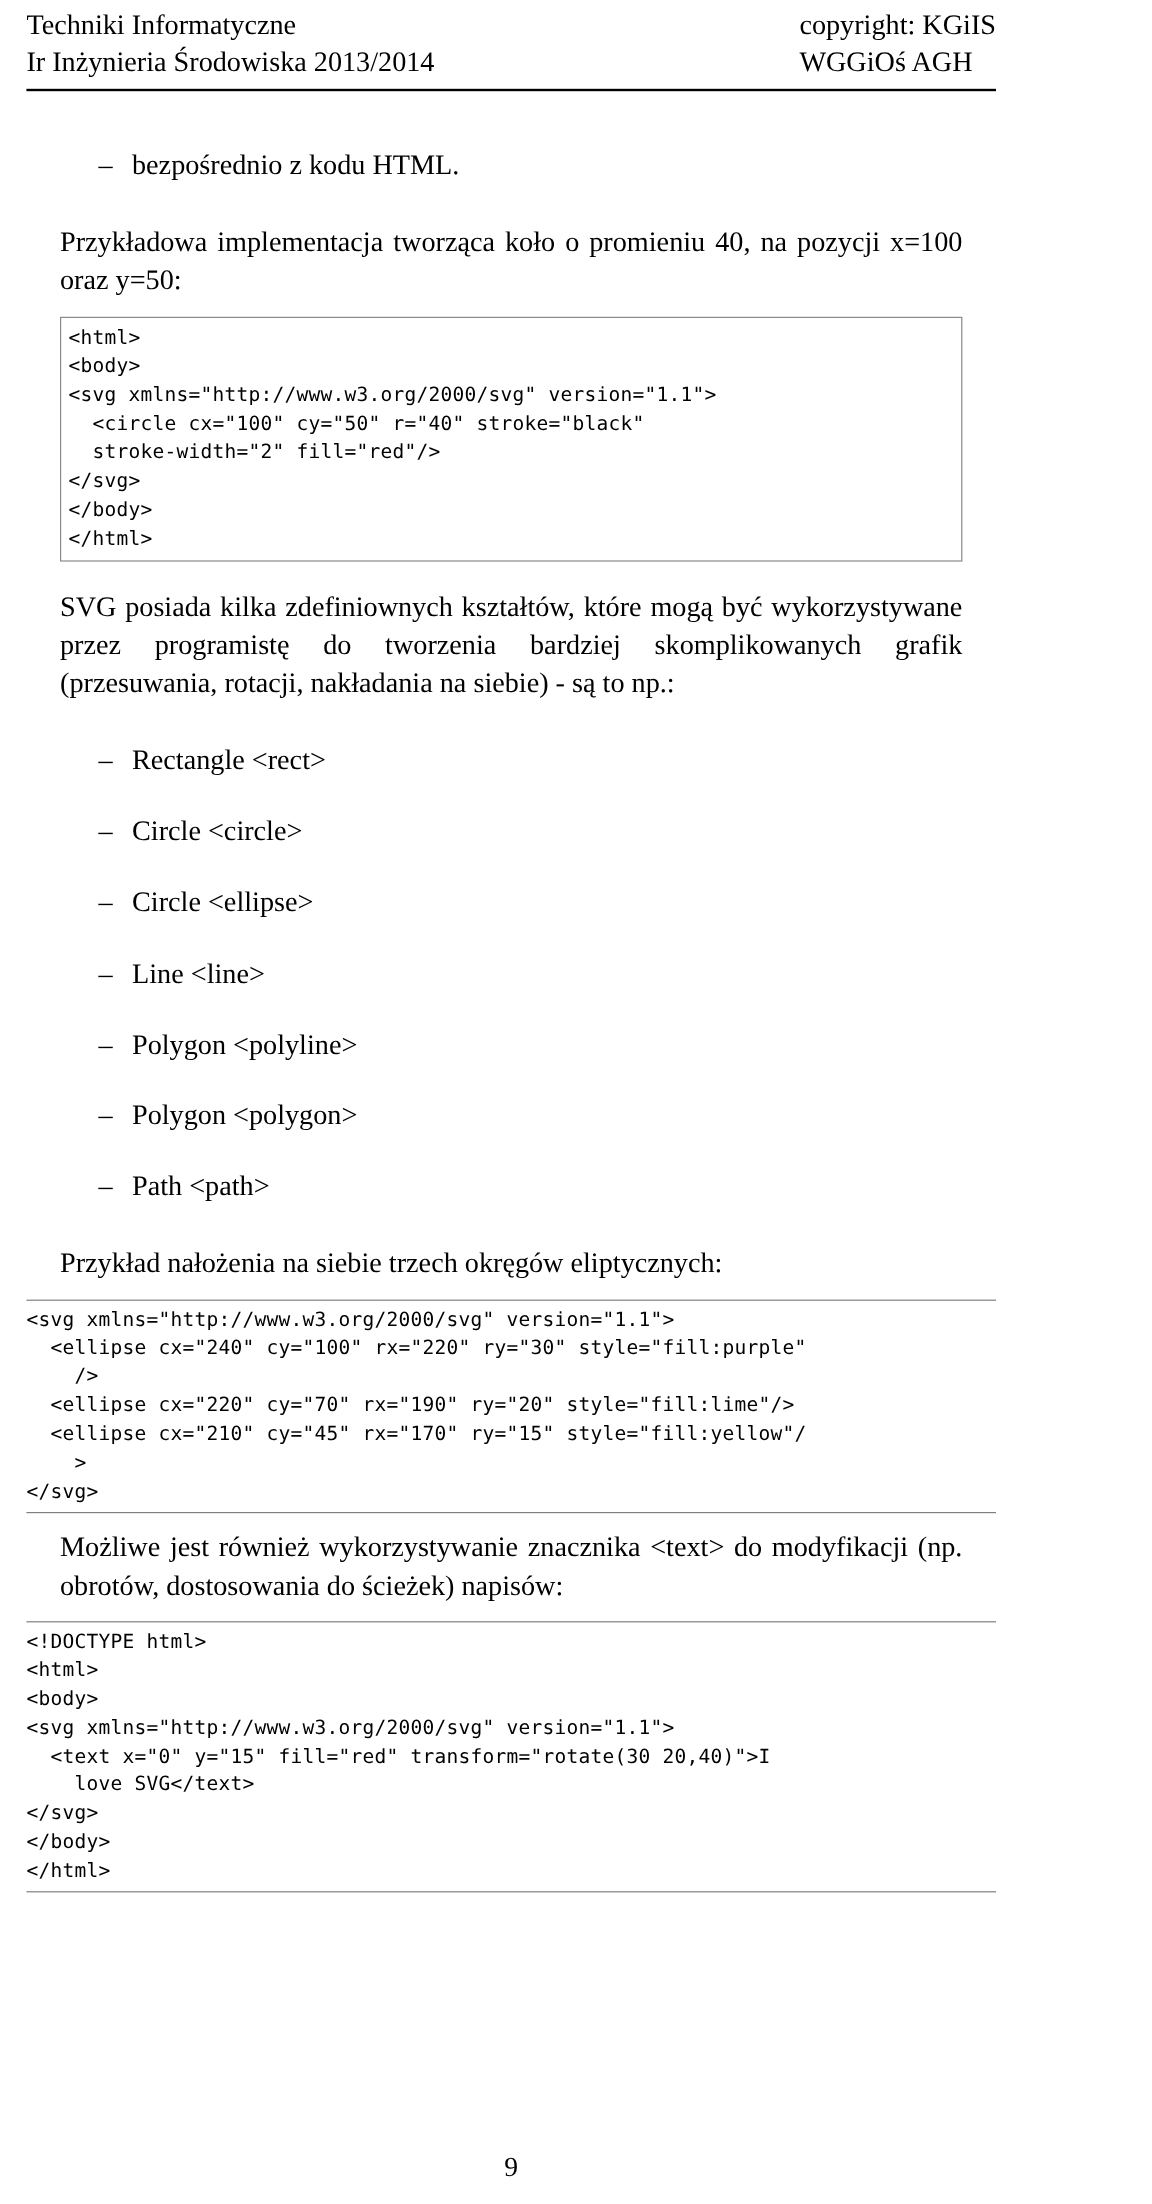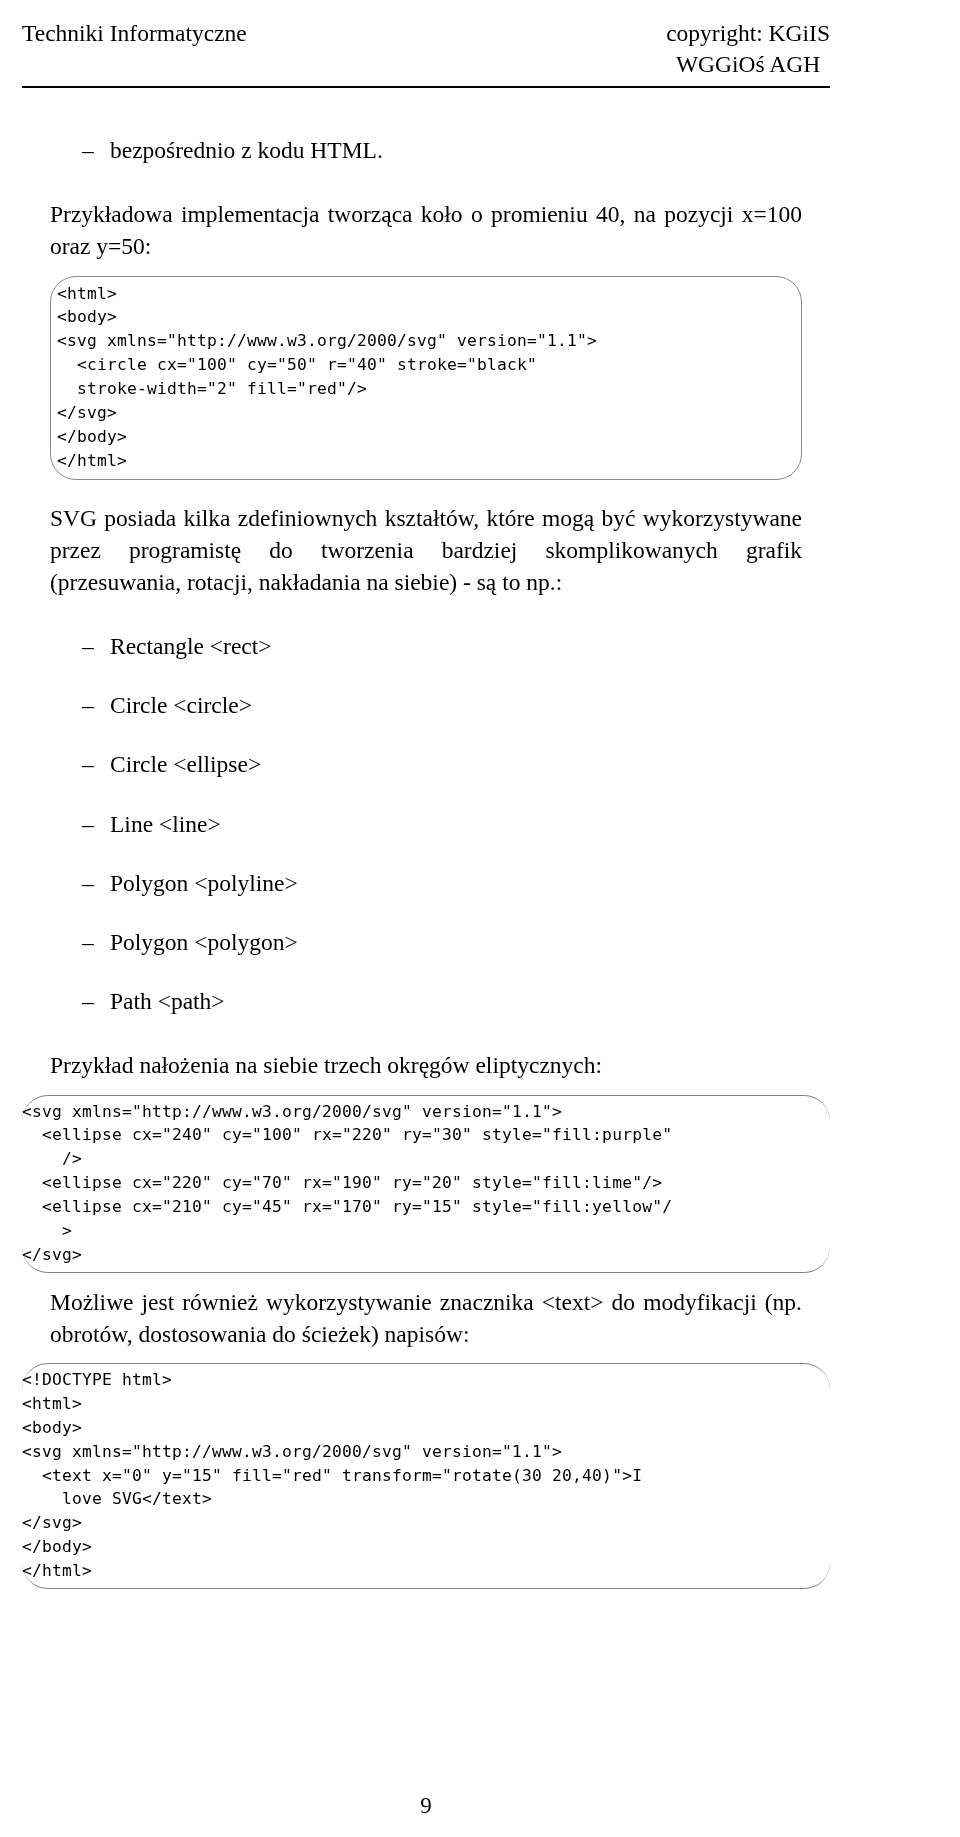--- a/index.html
+++ b/index.html
@@ -13,34 +13,34 @@
     position: relative;
     font-family: "Liberation Serif", "DejaVu Serif", serif;
     color: #000000;
     overflow: hidden;
   }
   .page {
     position: relative;
     width: 852px;
     height: 1837px;
     box-sizing: border-box;
-    padding: 12px 22px;
+    padding: 0 22px;
   }
 
   
   .header {
     display: flex;
     justify-content: space-between;
     align-items: flex-start;
     font-size: 23.5px;
     line-height: 1.34;
     padding-top: 6px;
   }
   .header-col-left { text-align: left; }
-  .header-col-right { text-align: center; }
+  .header-col-right { text-align: left; }
   .header-rule {
     border-bottom: 2.2px solid #000;
     margin-top: 5px;
   }
 
   
   .body-area {
     padding: 0 28px;
   }
   p.para {
@@ -81,21 +81,20 @@
   .code-block {
     font-family: "DejaVu Sans Mono", "Liberation Mono", monospace;
     font-size: 16.3px;
     line-height: 1.465;
     white-space: pre;
     border-top: 1.6px solid #808080;
     border-bottom: 1.6px solid #808080;
     padding: 4px 0 5px 0;
     margin: 0;
     letter-spacing: 0.2px;
-    border-radius: 26px;
   }
   .code-block.framed {
     border: 1.6px solid #8a8a8a;
     padding: 5px 6px 6px 6px;
   }
   .code-line { display: block; min-height: 1.465em; }
 
   
   .footer {
     position: absolute;
@@ -108,20 +107,21 @@
 </style>
 </head>
 <body>
 
 <div class="page">
 
   <div>
     <div class="header">
       <div class="header-col-left">
         <div>Techniki Informatyczne</div>
+        <div>Ir Inżynieria Środowiska 2013/2014</div>
       </div>
       <div class="header-col-right">
         <div>copyright: KGiIS</div>
         <div>WGGiOś AGH</div>
       </div>
     </div>
     <div class="header-rule"></div>
   </div>
 
   <div class="body-area">

